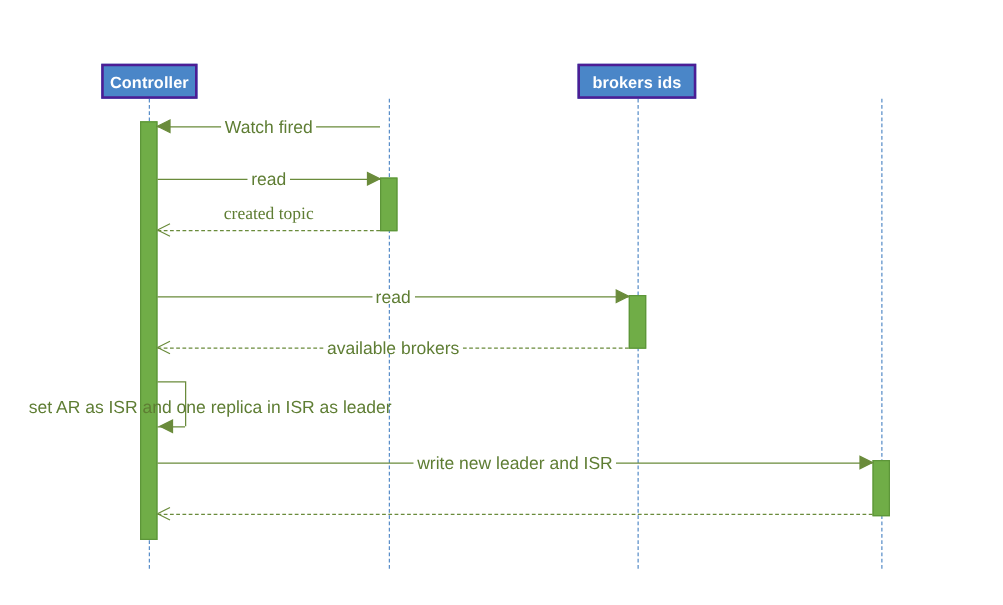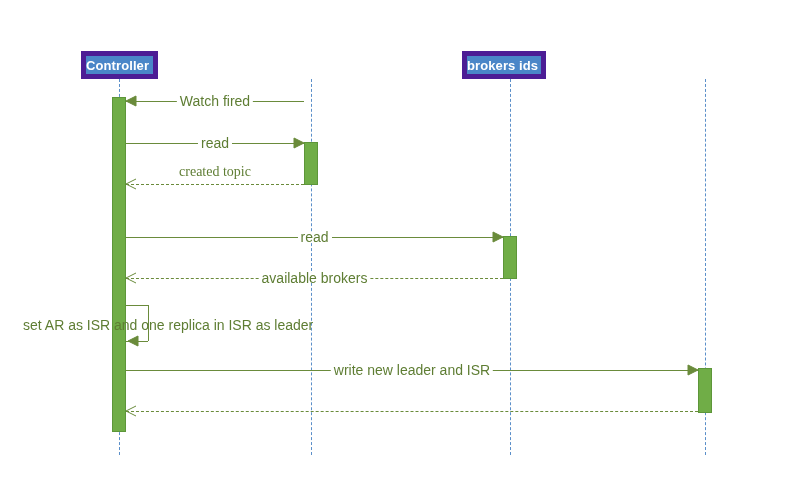--- a/index.html
+++ b/index.html
@@ -12,26 +12,27 @@
     position:relative;
   }
   #canvas{position:absolute;left:0;top:0;width:802px;height:484px;}
 
   
   .participant{
     position:absolute;
     box-sizing:border-box;
     height:28px;
     background:#4a86c8;
-    border:5px solid #4c1d95;
+    border:2px solid #4c1d95;
     color:#ffffff;
     font-size:13px;
     font-weight:bold;
     display:flex;
     align-items:center;
+    justify-content:center;
     letter-spacing:.1px;
     white-space:nowrap;
   }
 
   
   .lifeline{
     position:absolute;
     width:0;
     border-left:1px dashed #5b8fc9;
   }
@@ -119,16 +120,16 @@
     <div style="position: absolute; left: 126px; top: 305px; width: 22px; height: 0px; border-top: 1px solid rgb(106, 139, 59);"></div>
     <div style="position: absolute; left: 148px; top: 305px; height: 36px; width: 0px; border-left: 1px solid rgb(106, 139, 59);"></div>
     <div style="position: absolute; left: 126px; top: 341px; width: 22px; height: 0px; border-top: 1px solid rgb(106, 139, 59);"></div>
     <svg class="arrow-svg" width="12" height="12" style="left: 126px; top: 335px;">
       <path d="M12,1 L2,6 L12,11 Z" fill="#6a8b3b" stroke="#6a8b3b" stroke-width="1"></path>
     </svg>
     <div class="msg-label left" style="left: 20px; top: 325px; color: rgb(94, 125, 51); background: transparent;">set AR as ISR and one replica in ISR as leader</div>
     <div class="participant" style="left: 81px; top: 51px; width: 77px; background: rgb(74, 134, 200); color: rgb(255, 255, 255);">
       <span>Controller</span>
     </div>
-    <div class="participant" style="left: 462px; top: 51px; width: 84px; background: rgb(74, 134, 200); color: rgb(255, 255, 255);">
+    <div class="participant" style="left: 462px; top: 51px; width: 95px; background: rgb(74, 134, 200); color: rgb(255, 255, 255);">
       <span>brokers ids</span>
     </div>
   </div>
 
 </body></html>

